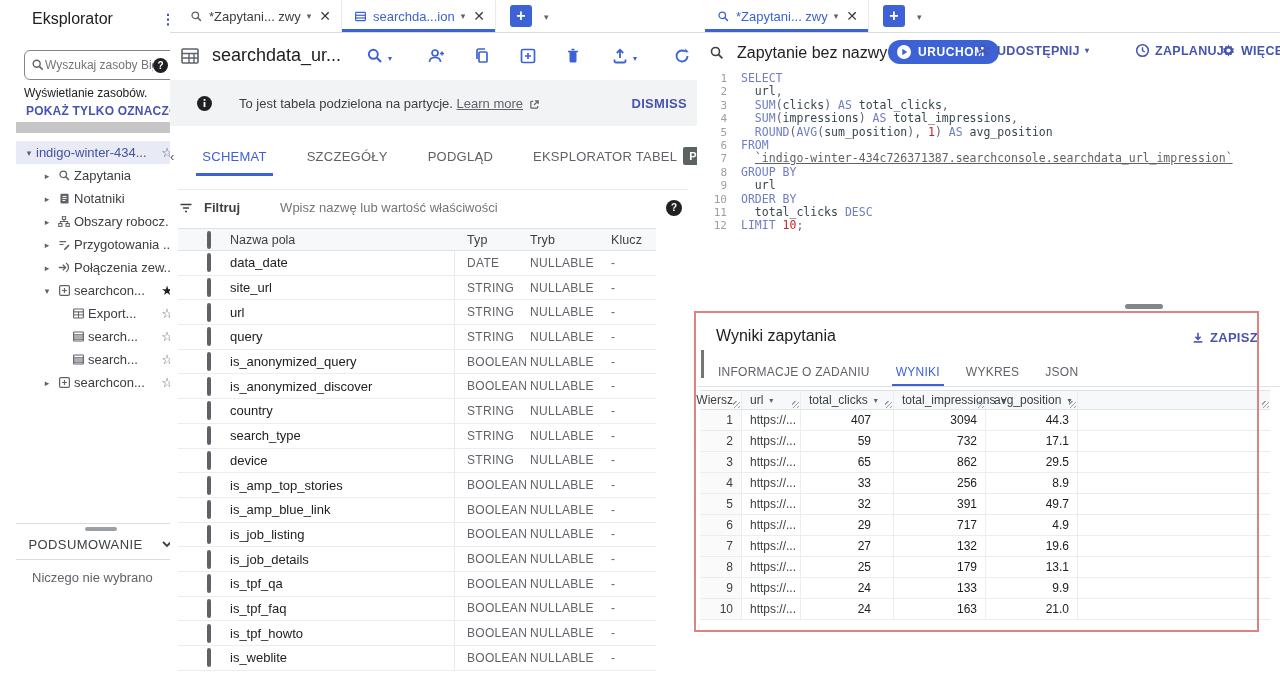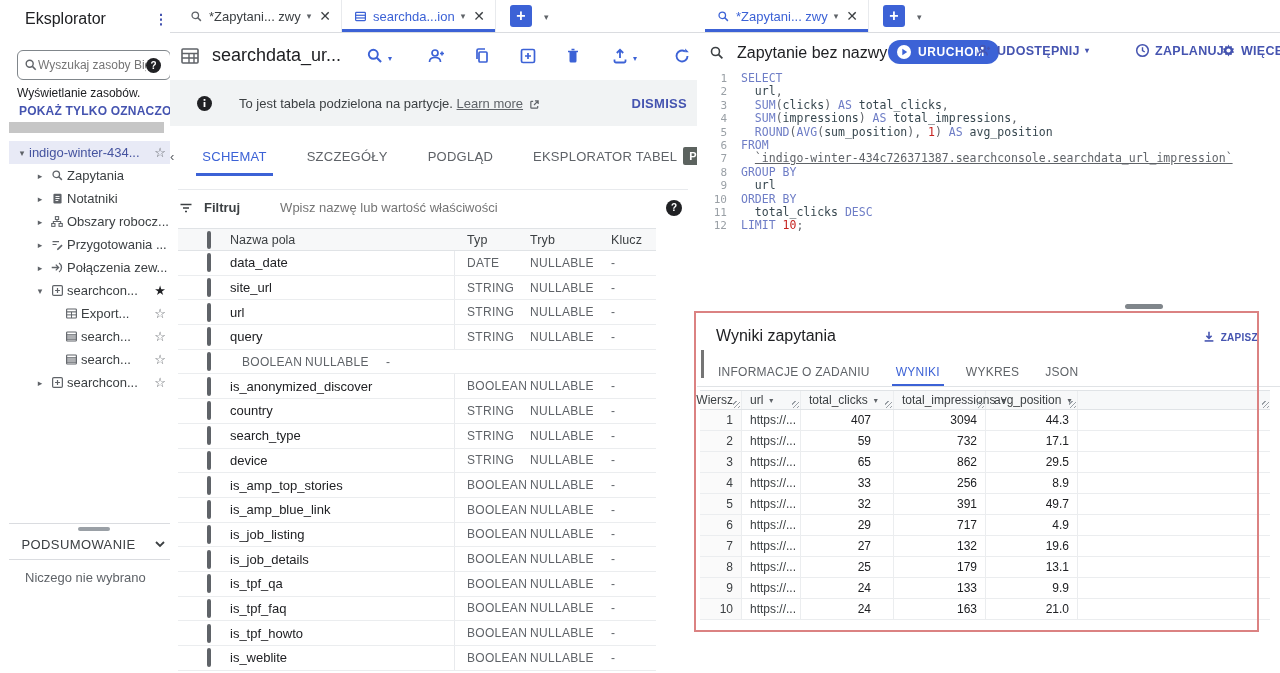--- a/index.html
+++ b/index.html
@@ -3,21 +3,21 @@
 <meta charset="utf-8">
 <style>
   * { margin:0; padding:0; box-sizing:border-box; }
   html,body { width:1280px; height:673px; }
   body { position:relative; overflow:hidden; background:#fff;
          font-family:"Liberation Sans", sans-serif; color:#202124; }
   .ic { display:inline-block; vertical-align:middle; }
   svg { display:block; }
 
   
-  #sidebar { position:absolute; left:9px; top:0; width:170px; height:673px; border-right:1px solid #dadce0; background:#fff; }
+  #sidebar { position:absolute; left:16px; top:0; width:170px; height:673px; border-right:1px solid #dadce0; background:#fff; }
   .sb-head { display:flex; align-items:center; justify-content:space-between; padding:10px 14px 6px 16px; }
   .sb-title { font-size:16px; color:#202124; }
   .kebab { color:#4554b0; font-size:14px; font-weight:bold; letter-spacing:0; line-height:10px; width:10px; text-align:center; cursor:pointer; }
   .sb-search { position:absolute; left:8px; top:50px; width:154px; height:30px; border:1px solid #80868b; border-radius:6px; display:flex; align-items:center; padding:0 6px; background:#fff; }
   .sb-search input { border:none; outline:none; width:108px; font-size:12px; color:#80868b; font-family:"Liberation Sans",sans-serif; background:transparent; }
   .badge-dark { width:15px; height:15px; border-radius:50%; background:#202124; color:#fff; font-size:10px; font-weight:bold; display:flex; align-items:center; justify-content:center; flex:0 0 auto; }
   .sb-note { position:absolute; left:8px; top:86px; font-size:12px; color:#202124; }
   .sb-link { position:absolute; left:10px; top:104px; font-size:12px; font-weight:bold; color:#4554b0; letter-spacing:.2px; white-space:nowrap; cursor:pointer; }
   .sb-bar { position:absolute; left:0; top:122px; width:155px; height:11px; background:#c6c6c6; }
   #tree { position:absolute; left:0; top:141px; width:170px; }
@@ -94,21 +94,21 @@
   .lno { width:30px; text-align:right; color:#9aa0a6; flex:0 0 auto; font-size:11px; }
   .code { margin-left:14px; white-space:pre; }
   .tk-kw { color:#6e7dc6; }
   .tk-id { color:#37474f; }
   .tk-pl { color:#5f6368; }
   .tk-num { color:#c5221f; }
   .tk-ref { color:#5f6368; text-decoration:underline; }
   .rs-handle { position:absolute; left:428px; top:304px; width:38px; height:5px; border-radius:3px; background:#80868b; cursor:row-resize; }
   #results { position:absolute; left:0; top:311px; width:583px; height:362px; background:#fff; }
   .r-title { position:absolute; left:19px; top:16px; font-size:16px; color:#202124; }
-  .r-save { position:absolute; right:22px; top:19px; display:flex; align-items:center; gap:5px; font-size:10px; font-weight:bold; letter-spacing:.3px; color:#4554b0; cursor:pointer; }
+  .r-save { position:absolute; right:22px; top:19px; display:flex; align-items:center; gap:5px; font-size:13px; font-weight:bold; letter-spacing:.3px; color:#4554b0; cursor:pointer; }
   .r-tabs { position:absolute; left:0; top:46px; width:583px; height:30px; border-bottom:1px solid #e0e3e6; display:flex; align-items:center; gap:26px; padding-left:21px; overflow:hidden; }
   .rtab { font-size:12px; letter-spacing:.25px; color:#5f6368; position:relative; height:30px; display:flex; align-items:center; cursor:pointer; white-space:nowrap; }
   .rtab.active { color:#3c62d6; }
   .rtab.active:after { content:""; position:absolute; left:-4px; right:-4px; bottom:0; height:3px; background:#3c62d6; }
   .r-scroll { position:absolute; left:4px; top:39px; width:3px; height:28px; background:#757575; }
   #rtable { position:absolute; left:3px; top:79px; width:570px; font-size:12px; }
   .rrow { display:flex; height:21px; align-items:stretch; border-bottom:1px solid #ebedef; }
   .rrow.head { height:20px; background:#f7f8f9; border-top:1px solid #e0e3e6; border-bottom:1px solid #e0e3e6; color:#3c4043; }
   .rc { display:flex; align-items:center; border-right:1px solid #ebedef; padding:0 8px; position:relative; }
   .rc .hcaret { font-size:8px; color:#5f6368; margin-left:6px; }
@@ -452,20 +452,21 @@
       </div>
       <div class="srow">
         <span class="c-cb"><span class="cb"></span></span>
     <span class="c-name">query</span>
     <span class="c-typ">STRING</span>
     <span class="c-tryb">NULLABLE</span>
     <span class="c-key">-</span>
       </div>
       <div class="srow">
         <span class="c-cb"><span class="cb"></span></span>
+    <span class="c-name">is_anonymized_query</span>
     <span class="c-typ">BOOLEAN</span>
     <span class="c-tryb">NULLABLE</span>
     <span class="c-key">-</span>
       </div>
       <div class="srow">
         <span class="c-cb"><span class="cb"></span></span>
     <span class="c-name">is_anonymized_discover</span>
     <span class="c-typ">BOOLEAN</span>
     <span class="c-tryb">NULLABLE</span>
     <span class="c-key">-</span>

